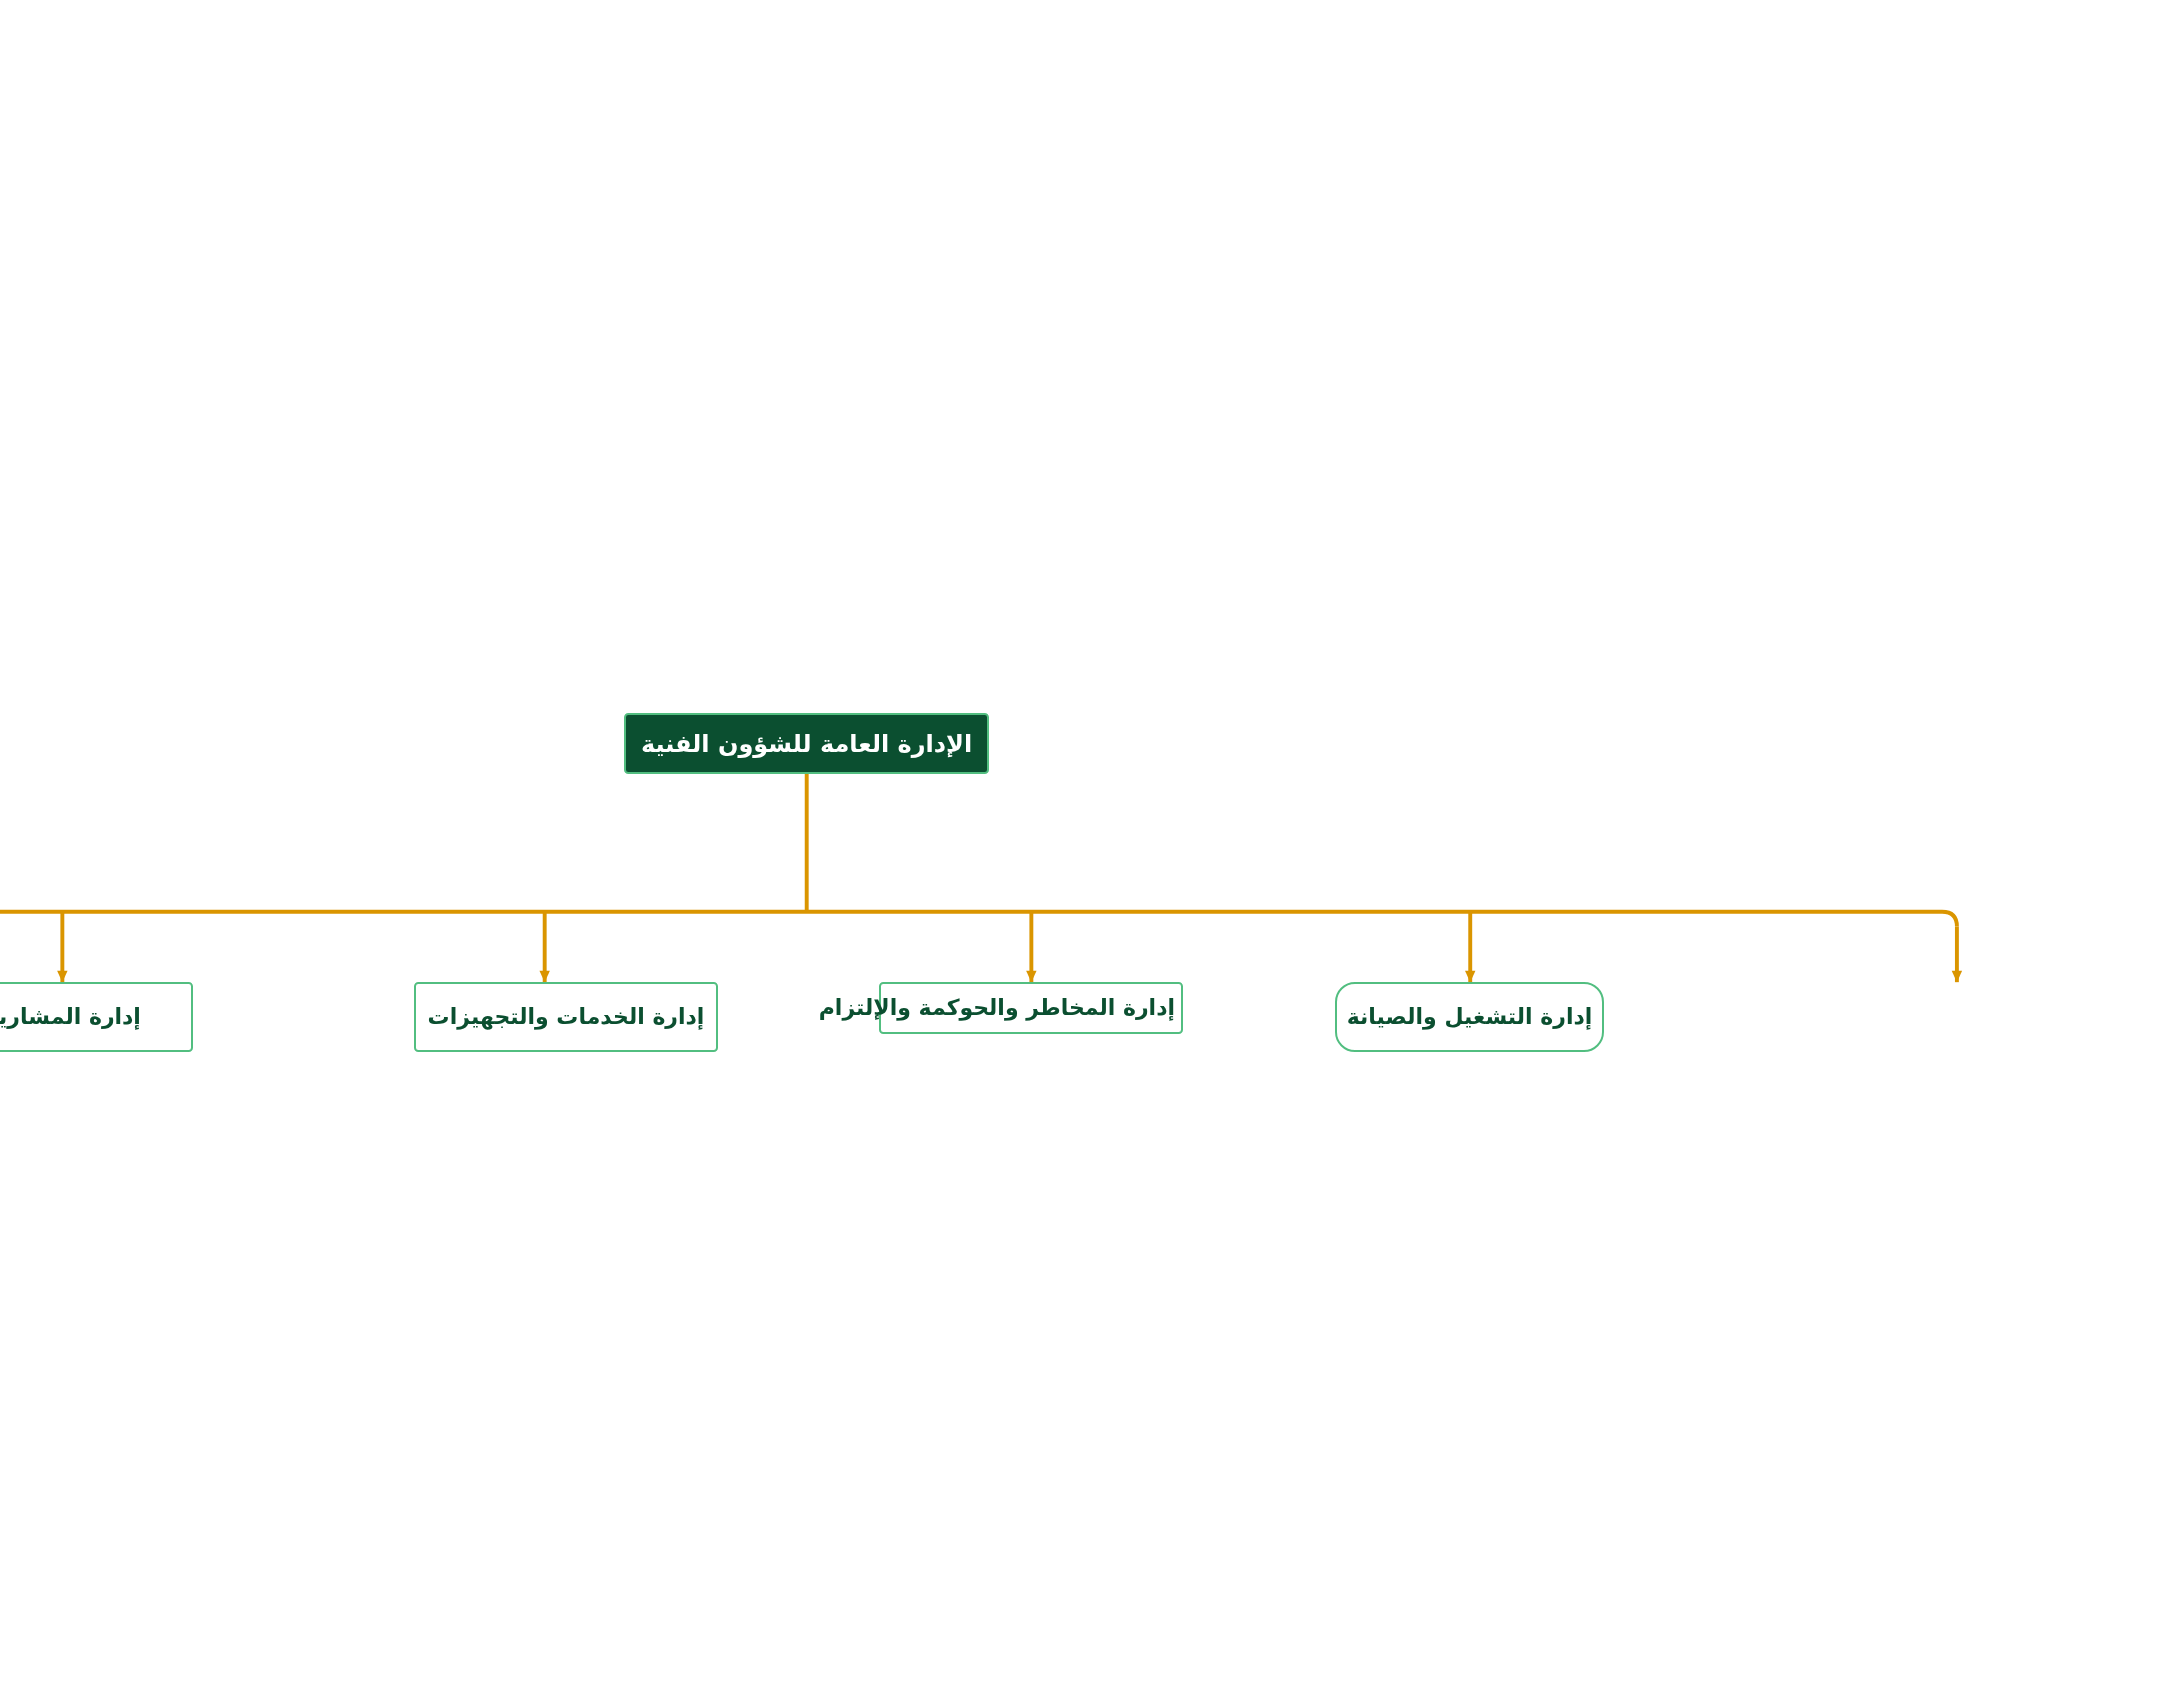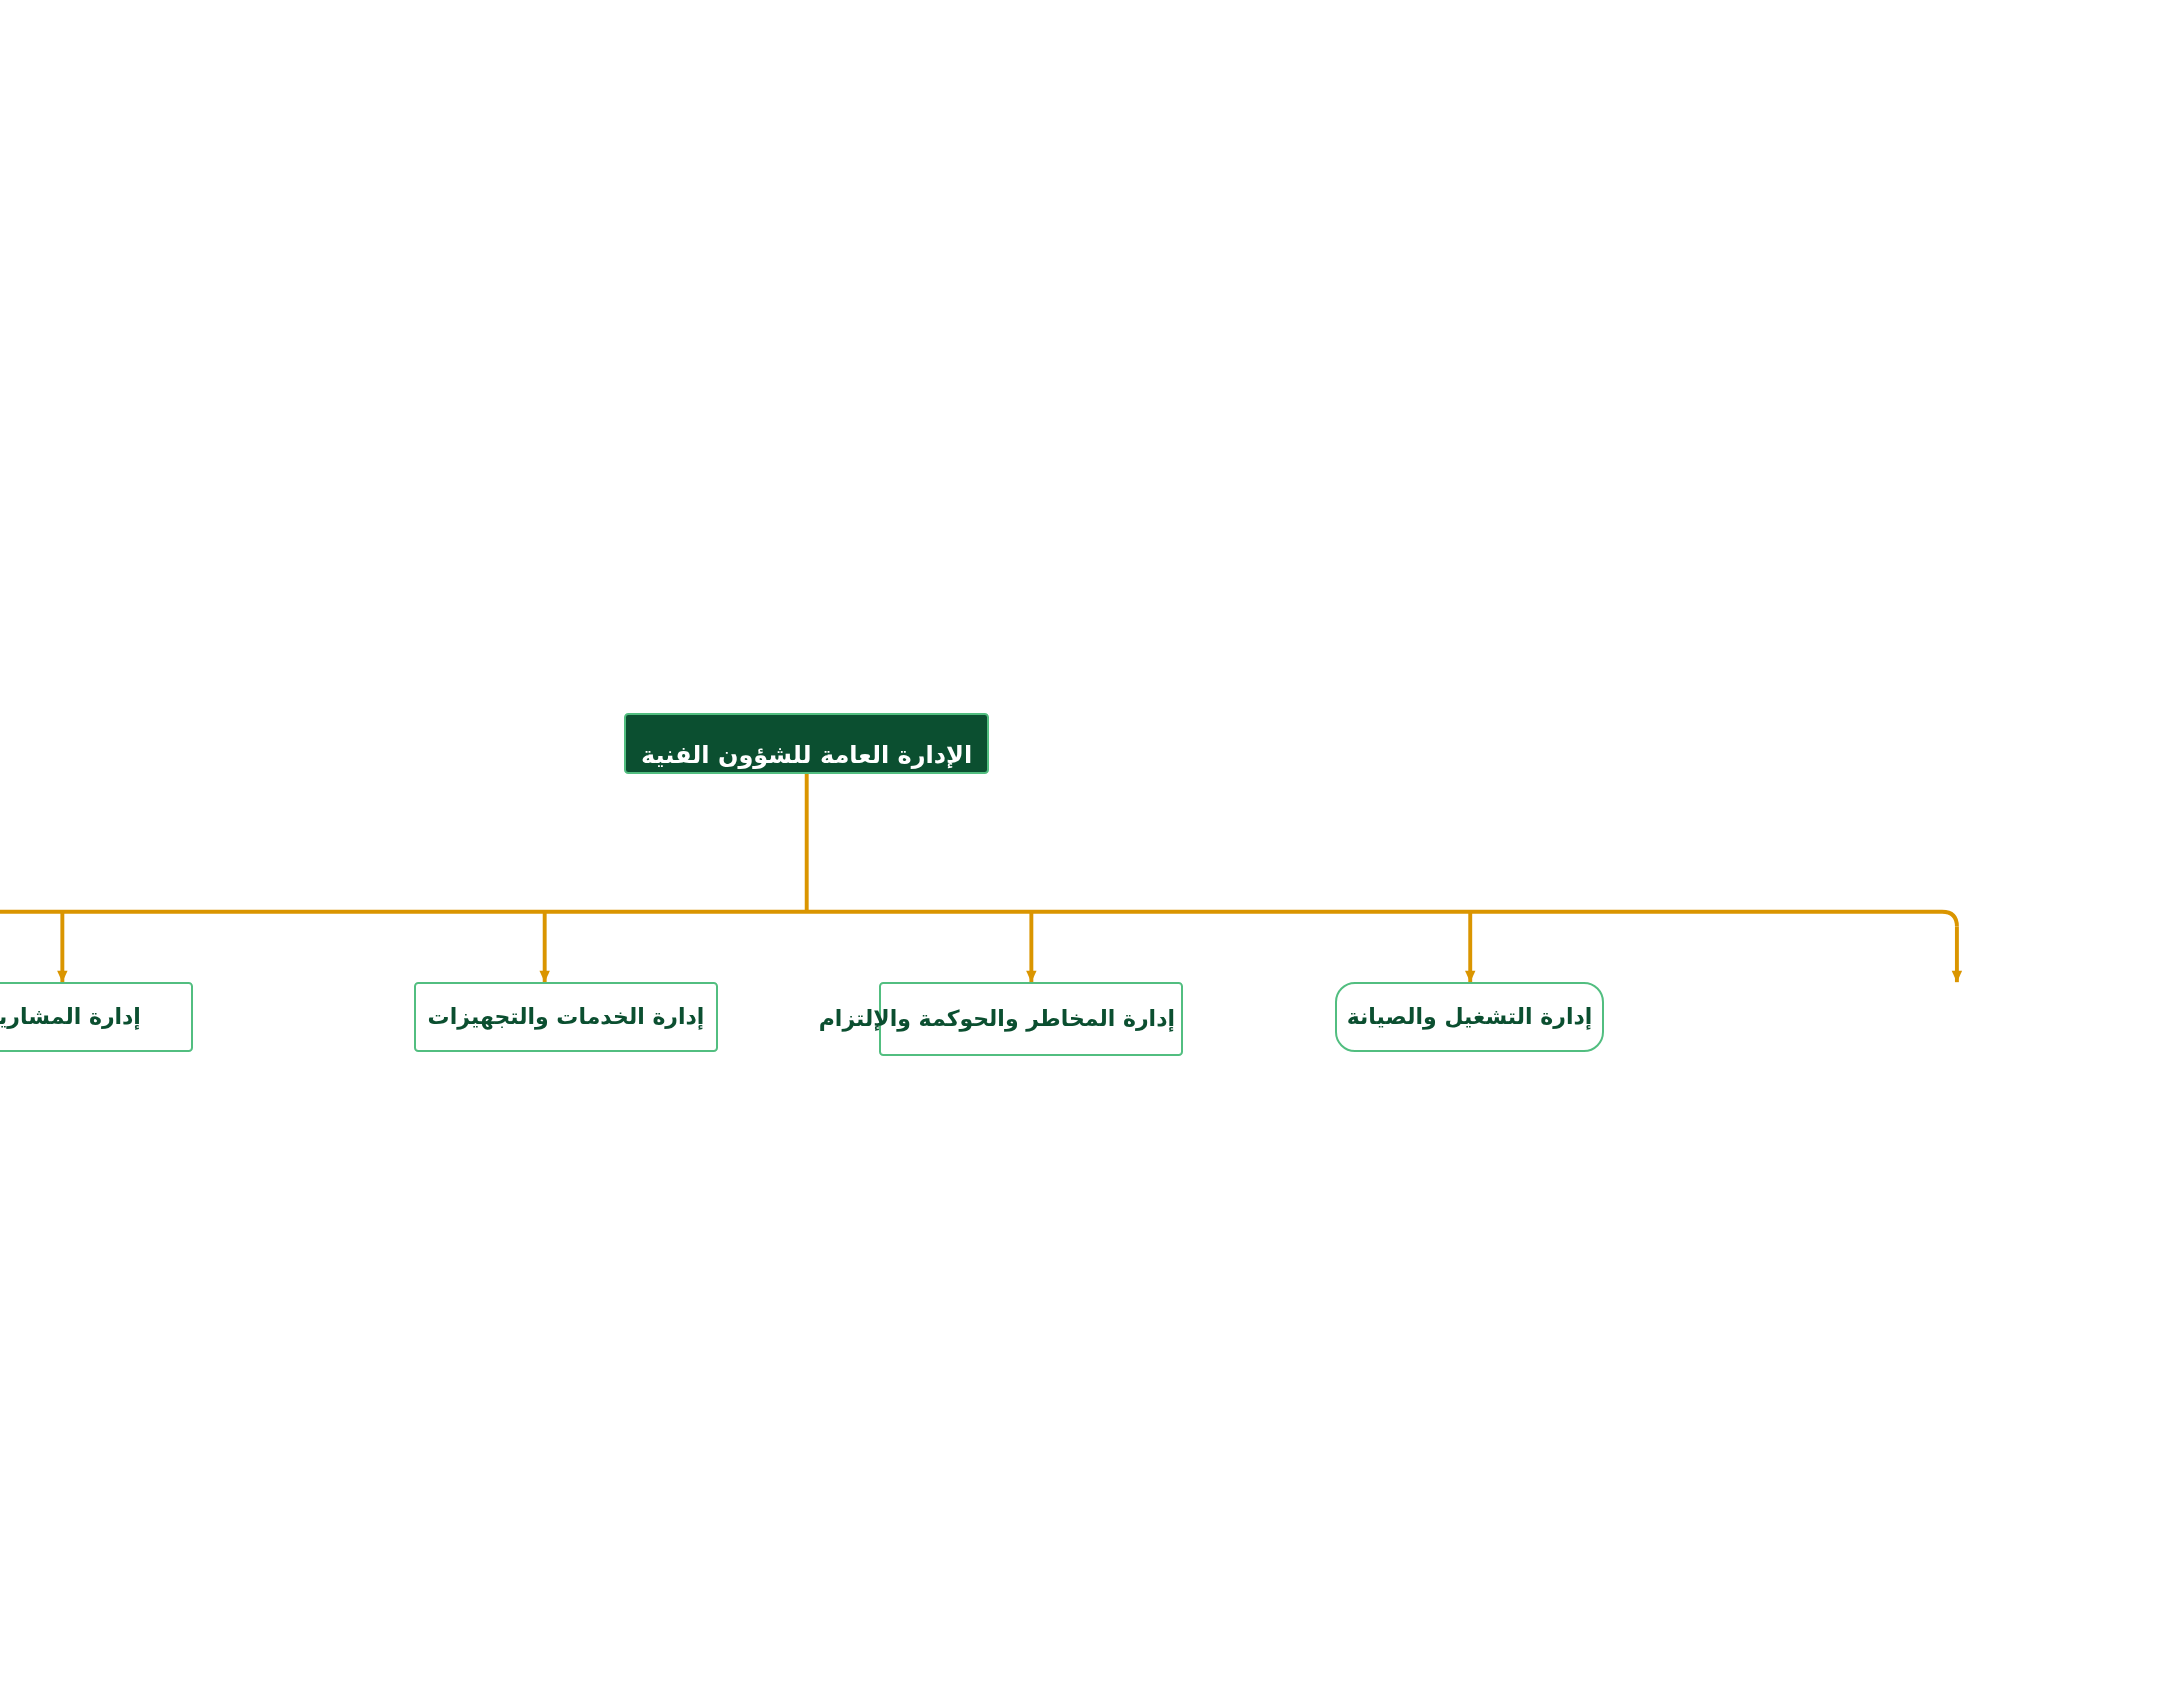--- a/index.html
+++ b/index.html
@@ -71,33 +71,33 @@
       <path d="M 2655 2098 Q 2655 2132 2655 2132 L 2655 2260" fill="none" stroke="#DA9500" stroke-width="9" stroke-linecap="butt" stroke-linejoin="round"></path>
       <polygon points="2643,2234 2667,2234 2655,2260" fill="#DA9500"></polygon>
       <path d="M 3775 2098 Q 3775 2132 3775 2132 L 3775 2260" fill="none" stroke="#DA9500" stroke-width="9" stroke-linecap="butt" stroke-linejoin="round"></path>
       <polygon points="3763,2234 3787,2234 3775,2260" fill="#DA9500"></polygon>
       <path d="M 4785 2098 Q 4785 2132 4785 2132 L 4785 2260" fill="none" stroke="#DA9500" stroke-width="9" stroke-linecap="butt" stroke-linejoin="round"></path>
       <polygon points="4773,2234 4797,2234 4785,2260" fill="#DA9500"></polygon>
       <path d="M 5905 2132 L 5905 2260" fill="none" stroke="#DA9500" stroke-width="9" stroke-linecap="butt" stroke-linejoin="round"></path>
       <polygon points="5893,2234 5917,2234 5905,2260" fill="#DA9500"></polygon>
     </svg>
 
-  <div class="node node-root" style="left: 1233px; top: 713px; width: 365px; height: 61px; align-items: flex-end;">
+  <div class="node node-root" style="left: 1233px; top: 713px; width: 365px; height: 61px;">
     <span class="node-label">الإدارة العامة للشؤون الفنية</span>
   </div>
 
   <div class="node node-child" style="left: 541px; top: 982px; width: 261px; height: 70px;">
     <span class="node-label">إدارة المشاريع</span>
   </div>
 
   <div class="node node-child" style="left: 1023px; top: 982px; width: 304px; height: 70px;">
     <span class="node-label">إدارة الخدمات والتجهيزات</span>
   </div>
 
-  <div class="node node-child" style="left: 1488px; top: 982px; width: 304px; height: 74px;">
+  <div class="node node-child" style="left: 1488px; top: 982px; width: 304px; height: 52px;">
     <span class="node-label">إدارة المخاطر والحوكمة والإلتزام</span>
   </div>
 
   <div class="node node-child" style="left: 1944px; top: 982px; width: 269px; height: 70px; border-radius: 20px;">
     <span class="node-label">إدارة التشغيل والصيانة</span>
   </div>
 
 
 </div>
 

